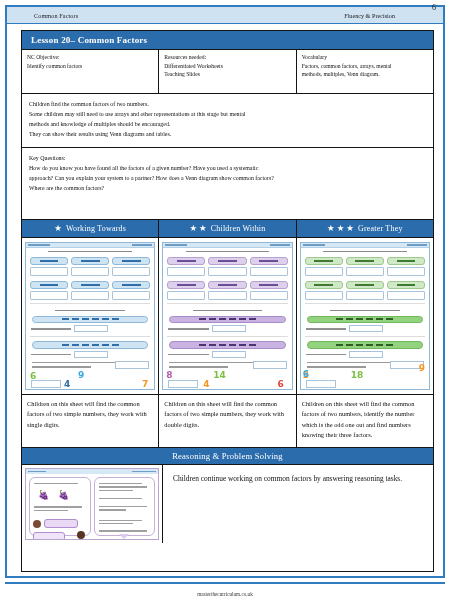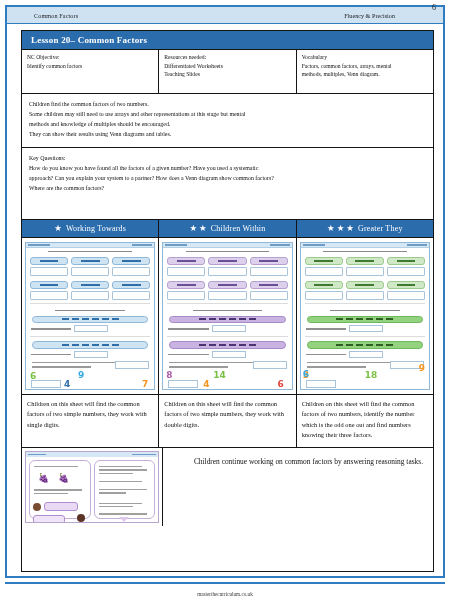--- a/index.html
+++ b/index.html
@@ -200,21 +200,21 @@
   .reason-row { display: flex; }
   .reason-thumb {
     flex: 0 0 141px;
     border-right: 1px solid #141414;
     padding: 3px;
     display: flex; justify-content: center;
   }
   .reason-text {
     flex: 1 1 auto;
     padding: 8px 10px;
-    font-size: 7.4px; line-height: 1.75; color: #111; text-align: right;
+    font-size: 7.4px; line-height: 1.75; color: #111;
   }
 
   .rs {
     width: 100%; height: 72px;
     border: 1px solid #b9a5cf; background: #fff;
     position: relative; overflow: hidden;
   }
   .rs-top {
     height: 5px; background: #d6e8f5;
     display: flex; justify-content: space-between; align-items: center;
@@ -560,37 +560,38 @@
               <i style="background:#2d5f22"></i>
           </div>
           <div class="ws-q">
             <span class="lbl"></span>
               <span class="box"></span>
           </div>
           <div class="ws-foot">
             <div class="txt"></div>
               <div class="txt s"></div>
             <span class="ws-num" style="left:2px;top:11px;color:#f7941e">3</span>
-            <span class="ws-num" style="left:64px;top:11px;color:#7ac143">18</span>
+            <span class="ws-num" style="left:50px;top:11px;color:#7ac143">18</span>
             <span class="box2"></span>
             <span class="ws-num" style="left:2px;bottom:10px;color:#36a9e1">6</span>
             <span class="ws-num" style="right:4px;top:4px;color:#f7941e">9</span>
             <span class="box3"></span>
           </div>
         </div>
       </div>
 
     </div>
 
     <div class="desc-row">
       <div class="desc-cell">Children on this sheet will find the common factors of two simple numbers, they work with single digits.</div>
       <div class="desc-cell">Children on this sheet will find the common factors of two simple numbers, they work with double digits.</div>
       <div class="desc-cell">Children on this sheet will find the common factors of two numbers, identify the number which is the odd one out and find numbers knowing their three factors.</div>
     </div>
 
+    <div class="reason-bar">Reasoning &amp; Problem Solving</div>
 
     <div class="reason-row">
       <div class="reason-thumb">
         <div class="rs">
           <div class="rs-top">
             <span class="ws-tick" style="width:18px"></span>
               <span class="ws-tick" style="width:24px"></span>
           </div>
           <div class="rs-body">
             <div class="rs-card">

